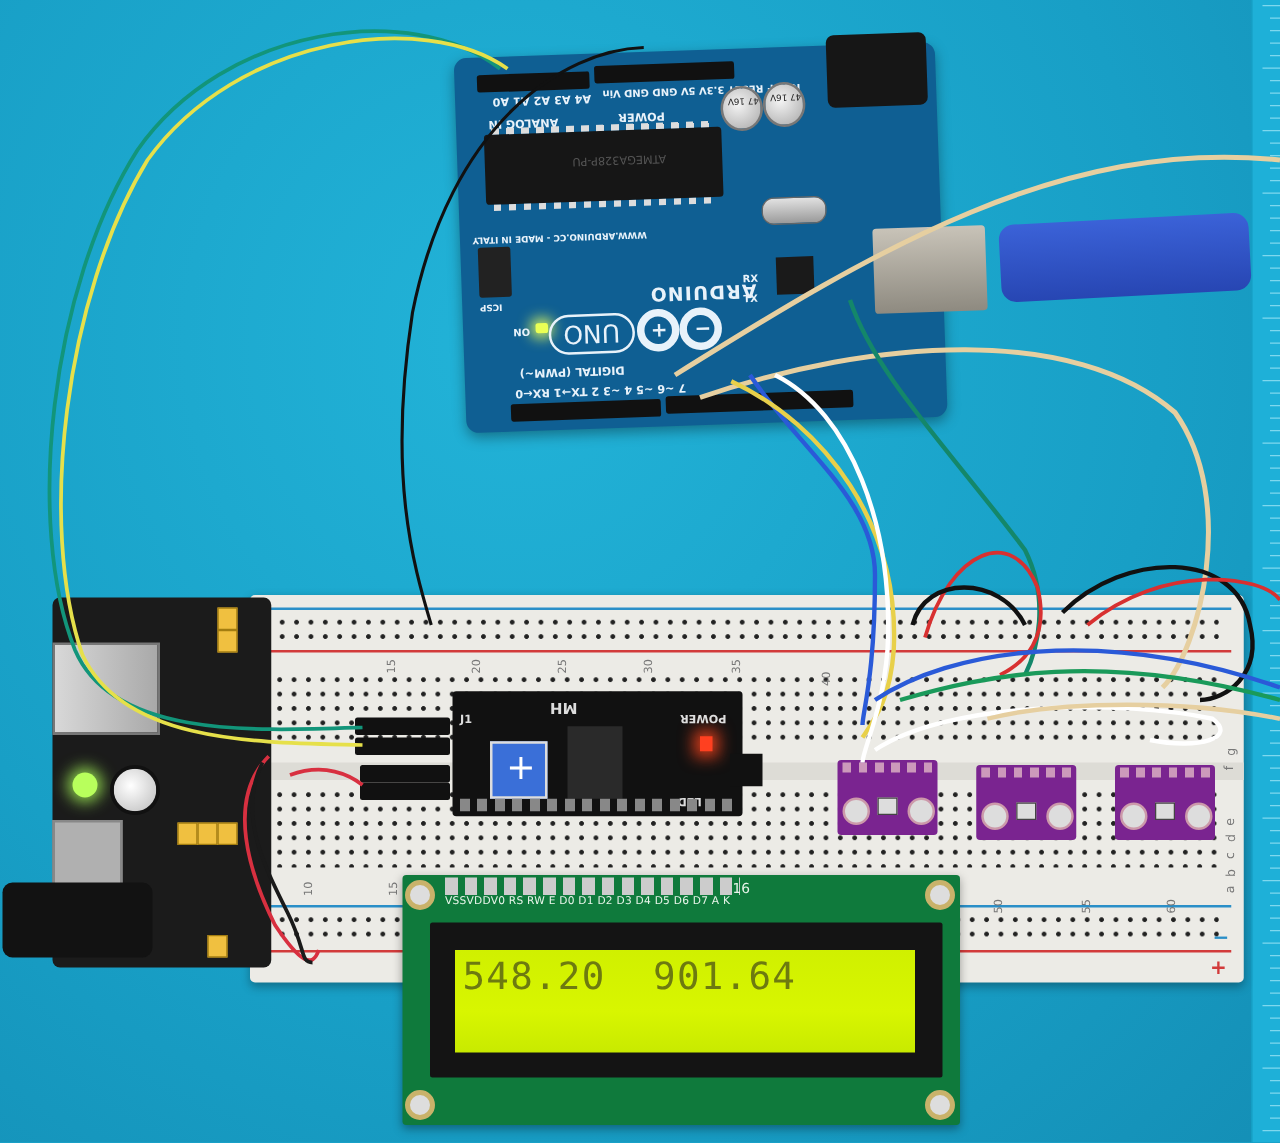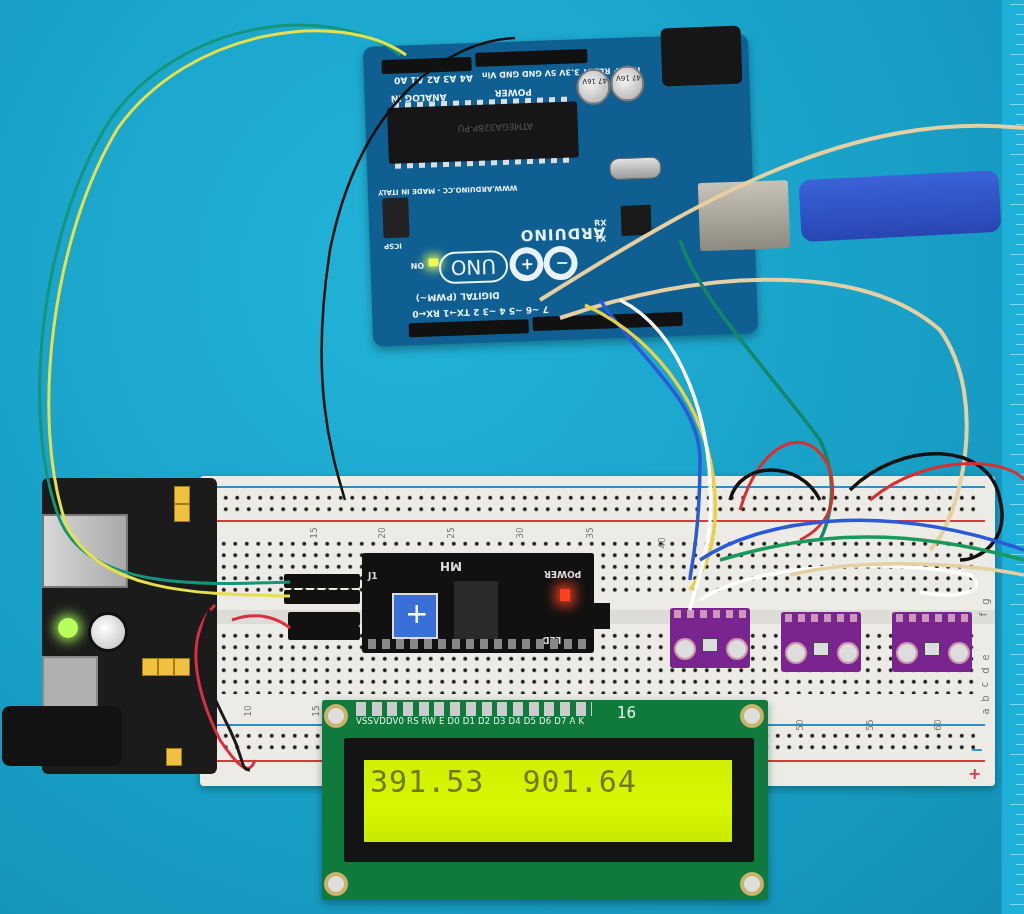--- a/index.html
+++ b/index.html
@@ -51,21 +51,21 @@
   .i2c-label{position:absolute;color:#ddd;font-size:9px;font-weight:bold;}
   
   .bmp{position:absolute;width:80px;height:60px;background:#7a2490;border-radius:3px;}
   .bmp .hole{position:absolute;top:30px;width:18px;height:18px;border-radius:50%;background:#ddd;border:2px solid #c9a;}
   .bmp .sensor{position:absolute;left:32px;top:30px;width:14px;height:12px;background:#ddd;border:1px solid #444;}
   .bmp .pins{position:absolute;left:4px;right:4px;top:2px;height:8px;background:repeating-linear-gradient(90deg,#c9b 0 7px,transparent 7px 13px);}
   
   .lcd{position:absolute;left:322px;top:700px;width:446px;height:200px;background:#0f7a3c;border-radius:3px;box-shadow:0 3px 8px rgba(0,0,0,.35);}
   .lcd-pins{position:absolute;left:34px;top:2px;width:236px;height:14px;background:repeating-linear-gradient(90deg,#ccc 0 10px,transparent 10px 15.7px);}
   .lcd-pinlabels{position:absolute;left:34px;top:16px;color:#e8f5ea;font-size:8.5px;white-space:nowrap;letter-spacing:.2px;}
-  .lcd-num{position:absolute;left:264px;top:4px;color:#e8f5ea;font-size:15px;margin-left:31px;}
+  .lcd-num{position:absolute;left:264px;top:4px;color:#e8f5ea;font-size:11px;}
   .lcd-bezel{position:absolute;left:22px;top:38px;width:410px;height:124px;background:#141414;border-radius:2px;}
   .lcd-screen{position:absolute;left:20px;top:22px;width:368px;height:82px;background:linear-gradient(180deg,#d0f000,#d8f600 60%,#c8ea00);}
   .lcd-line{position:absolute;left:0;right:0;font-family:"DejaVu Sans Mono",monospace;font-size:30px;color:#6d7a10;white-space:pre;letter-spacing:1px;}
   .mount{position:absolute;width:16px;height:16px;border-radius:50%;background:#ddd;border:4px solid #c9b26a;}
   
   svg.wires{position:absolute;left:0;top:0;width:1024px;height:914px;pointer-events:none;}
   .dupont{position:absolute;height:14px;background:#111;border-radius:2px;}
 </style>
 </head>
 <body>
@@ -299,21 +299,21 @@
 <div class="lcd">
   <div class="mount" style="left:2px;top:4px;"></div>
   <div class="mount" style="left:418px;top:4px;"></div>
   <div class="mount" style="left:2px;top:172px;"></div>
   <div class="mount" style="left:418px;top:172px;"></div>
   <div class="lcd-pins"></div>
   <div class="lcd-pinlabels">VSSVDDV0 RS RW E D0 D1 D2 D3 D4 D5 D6 D7 A K</div>
   <div class="lcd-num">16</div>
   <div class="lcd-bezel">
     <div class="lcd-screen">
-      <div class="lcd-line" style="top:4px;left:6px;">391.53  901.64</div>
+      <div class="lcd-line" style="top:4px;left:6px;">548.20  901.64</div>
     </div>
   </div>
 </div>
 
 <svg class="wires" viewBox="0 0 1024 914">
   <path d="M400,55 C330,0 180,20 110,120 C40,230 20,420 60,520 C90,590 200,585 290,582" fill="none" stroke="#12957a" stroke-width="3"></path>
   <path d="M406,55 C340,8 190,28 118,128 C52,236 30,420 66,524 C100,596 210,594 290,596" fill="none" stroke="#e6e04a" stroke-width="3"></path>
   <path d="M515,38 C450,40 360,100 330,250 C310,380 330,450 345,500" fill="none" stroke="#111" stroke-width="2.5"></path>
   <path d="M540,300 C700,200 850,110 1024,128" fill="none" stroke="#e6cfa0" stroke-width="4"></path>
   <path d="M560,318 C700,270 860,260 940,330 C990,400 960,520 930,550" fill="none" stroke="#e6cfa0" stroke-width="4"></path>

